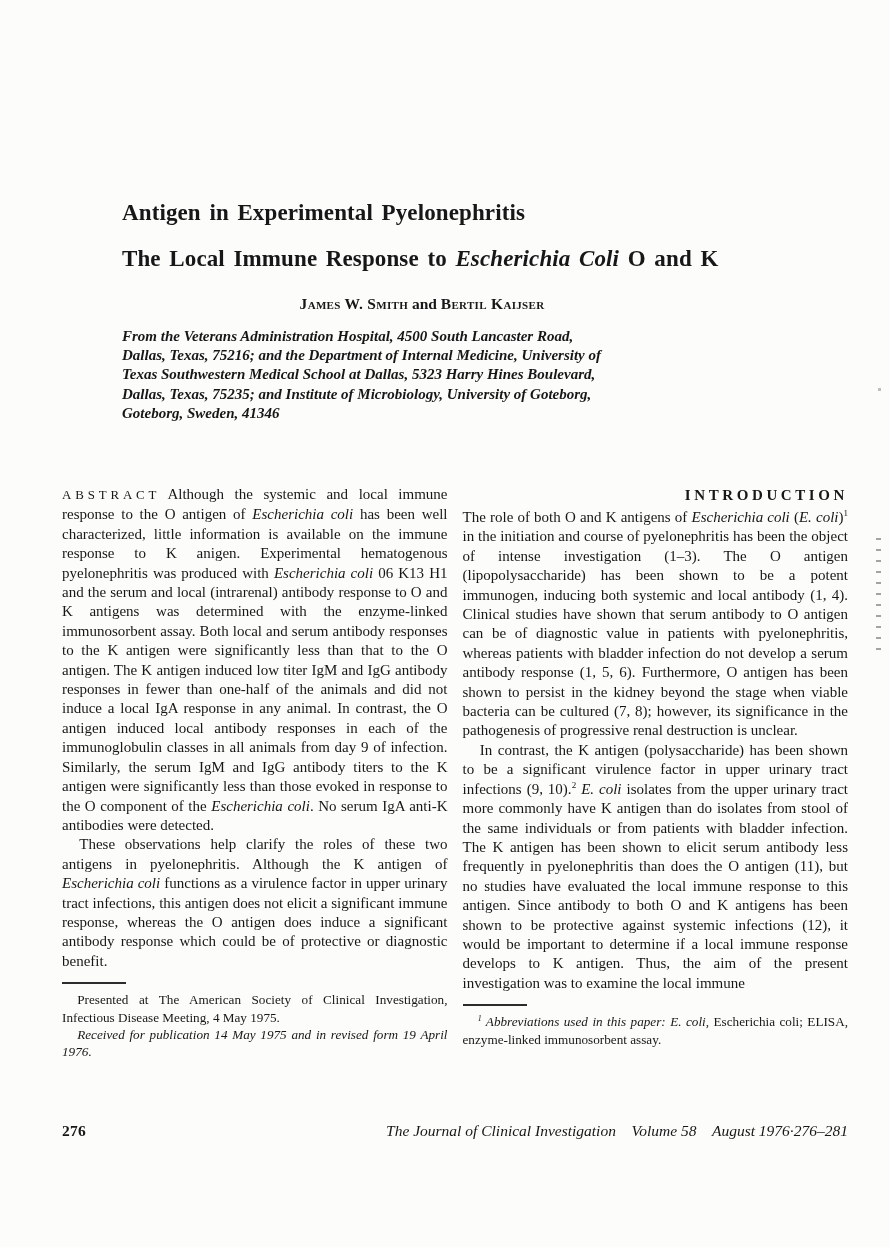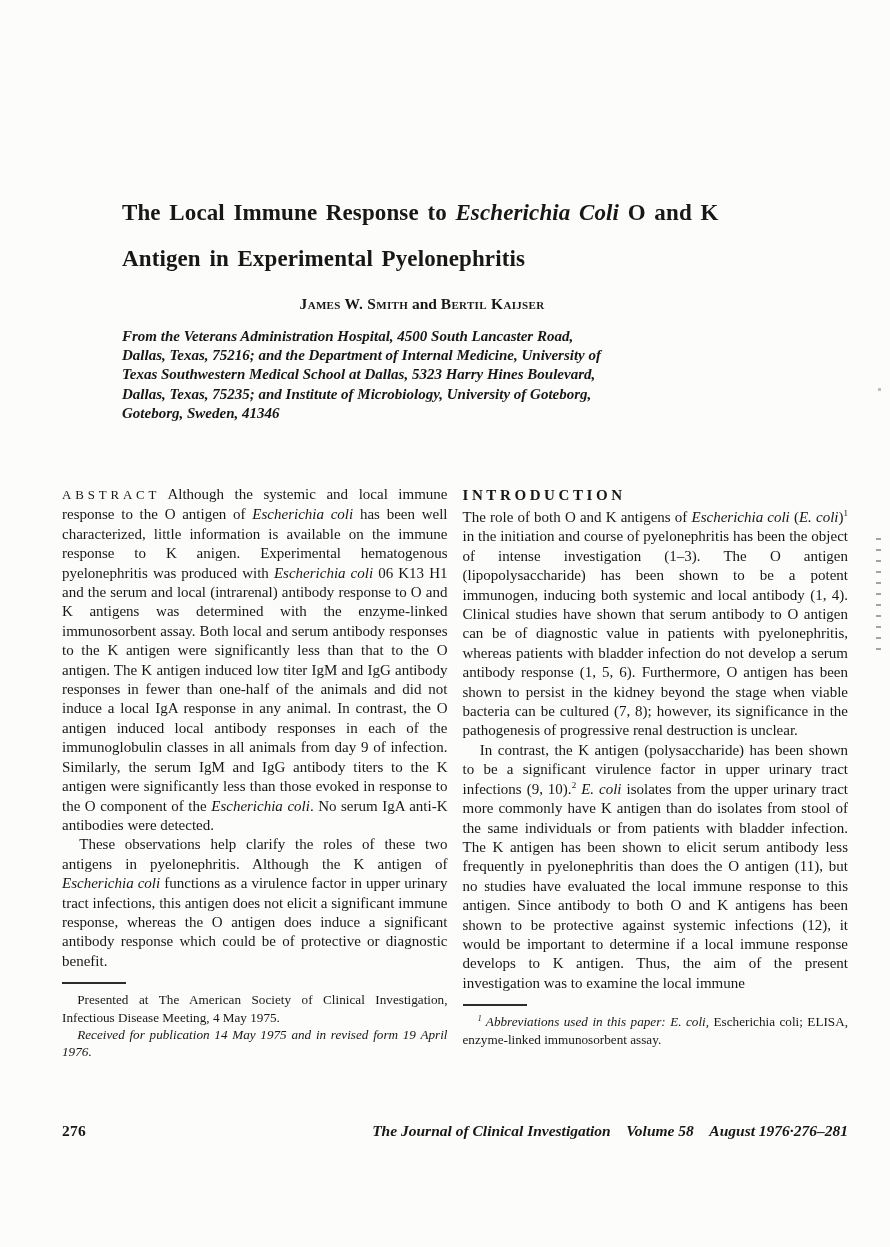--- a/index.html
+++ b/index.html
@@ -34,64 +34,64 @@
   .col{
     width:385.5px;
     font-size:15px;line-height:19.4px;
     text-align:justify;
     margin-top:9px;
   }
   .col p{margin:0;}
   .indent{text-indent:1.15em;}
   .intro-heading{
     font-size:15px;font-weight:600;letter-spacing:.24em;
-    text-align:left;margin:1px 0 3px 0;line-height:19px;
+    text-align:right;margin:1px 0 3px 0;line-height:19px;
   }
   .footnote-rule{
     width:64px;height:0;border:none;
     border-top:2px solid #2c2c2c;
     margin:11px 0 7px 0;
   }
   .footnote{
     font-size:13.2px;line-height:17.4px;
     text-indent:1.15em;text-align:justify;margin:0;font-family:Liberation Serif, serif;
   }
   
   .footer{
     position:absolute;left:62px;top:1122px;width:786px;
     display:flex;justify-content:space-between;align-items:flex-start;
     font-size:15.5px;
   }
   .page-number{font-weight:600;letter-spacing:.02em;}
   .journal-citation{font-style:italic;font-weight:600;}
   
   .seg-i{font-style:italic;}
-  .seg-b{font-weight:700;}
+  .seg-b{font-weight:400;}
   .seg-sc{font-variant:small-caps;letter-spacing:.02em;}
   .seg-sup{vertical-align:super;font-size:.6em;line-height:0;}
   .seg-label{letter-spacing:.3em;font-size:.86em;margin-right:.55em;}
   
   .edge-marks{
     position:absolute;left:876px;top:538px;width:5px;height:116px;
     background:repeating-linear-gradient(to bottom,
       rgba(115,115,115,.65) 0 2px, transparent 2px 11px);
   }
   .edge-dot{
     position:absolute;left:878px;top:388px;width:3px;height:3px;
     background:rgba(140,140,140,.55);
   }
 </style>
 </head>
 <body>
 
 <div class="page">
 
   <h1 class="paper-title">
+    <span class="title-line"><span>Antigen in Experimental Pyelonephritis</span></span>
     <span class="title-line"><span>The Local Immune Response to </span><span class="seg-i">Escherichia Coli</span><span> O and K</span></span>
-    <span class="title-line"><span>Antigen in Experimental Pyelonephritis</span></span>
   </h1>
 
   <div class="authors-line"><span class="seg-sc">James W. Smith</span><span> and </span><span class="seg-sc">Bertil Kaijser</span></div>
 
   <div class="affiliation-block">
     <div>From the Veterans Administration Hospital, 4500 South Lancaster Road,</div>
     <div>Dallas, Texas, 75216; and the Department of Internal Medicine, University of</div>
     <div>Texas Southwestern Medical School at Dallas, 5323 Harry Hines Boulevard,</div>
     <div>Dallas, Texas, 75235; and Institute of Microbiology, University of Goteborg,</div>
     <div>Goteborg, Sweden, 41346</div>

